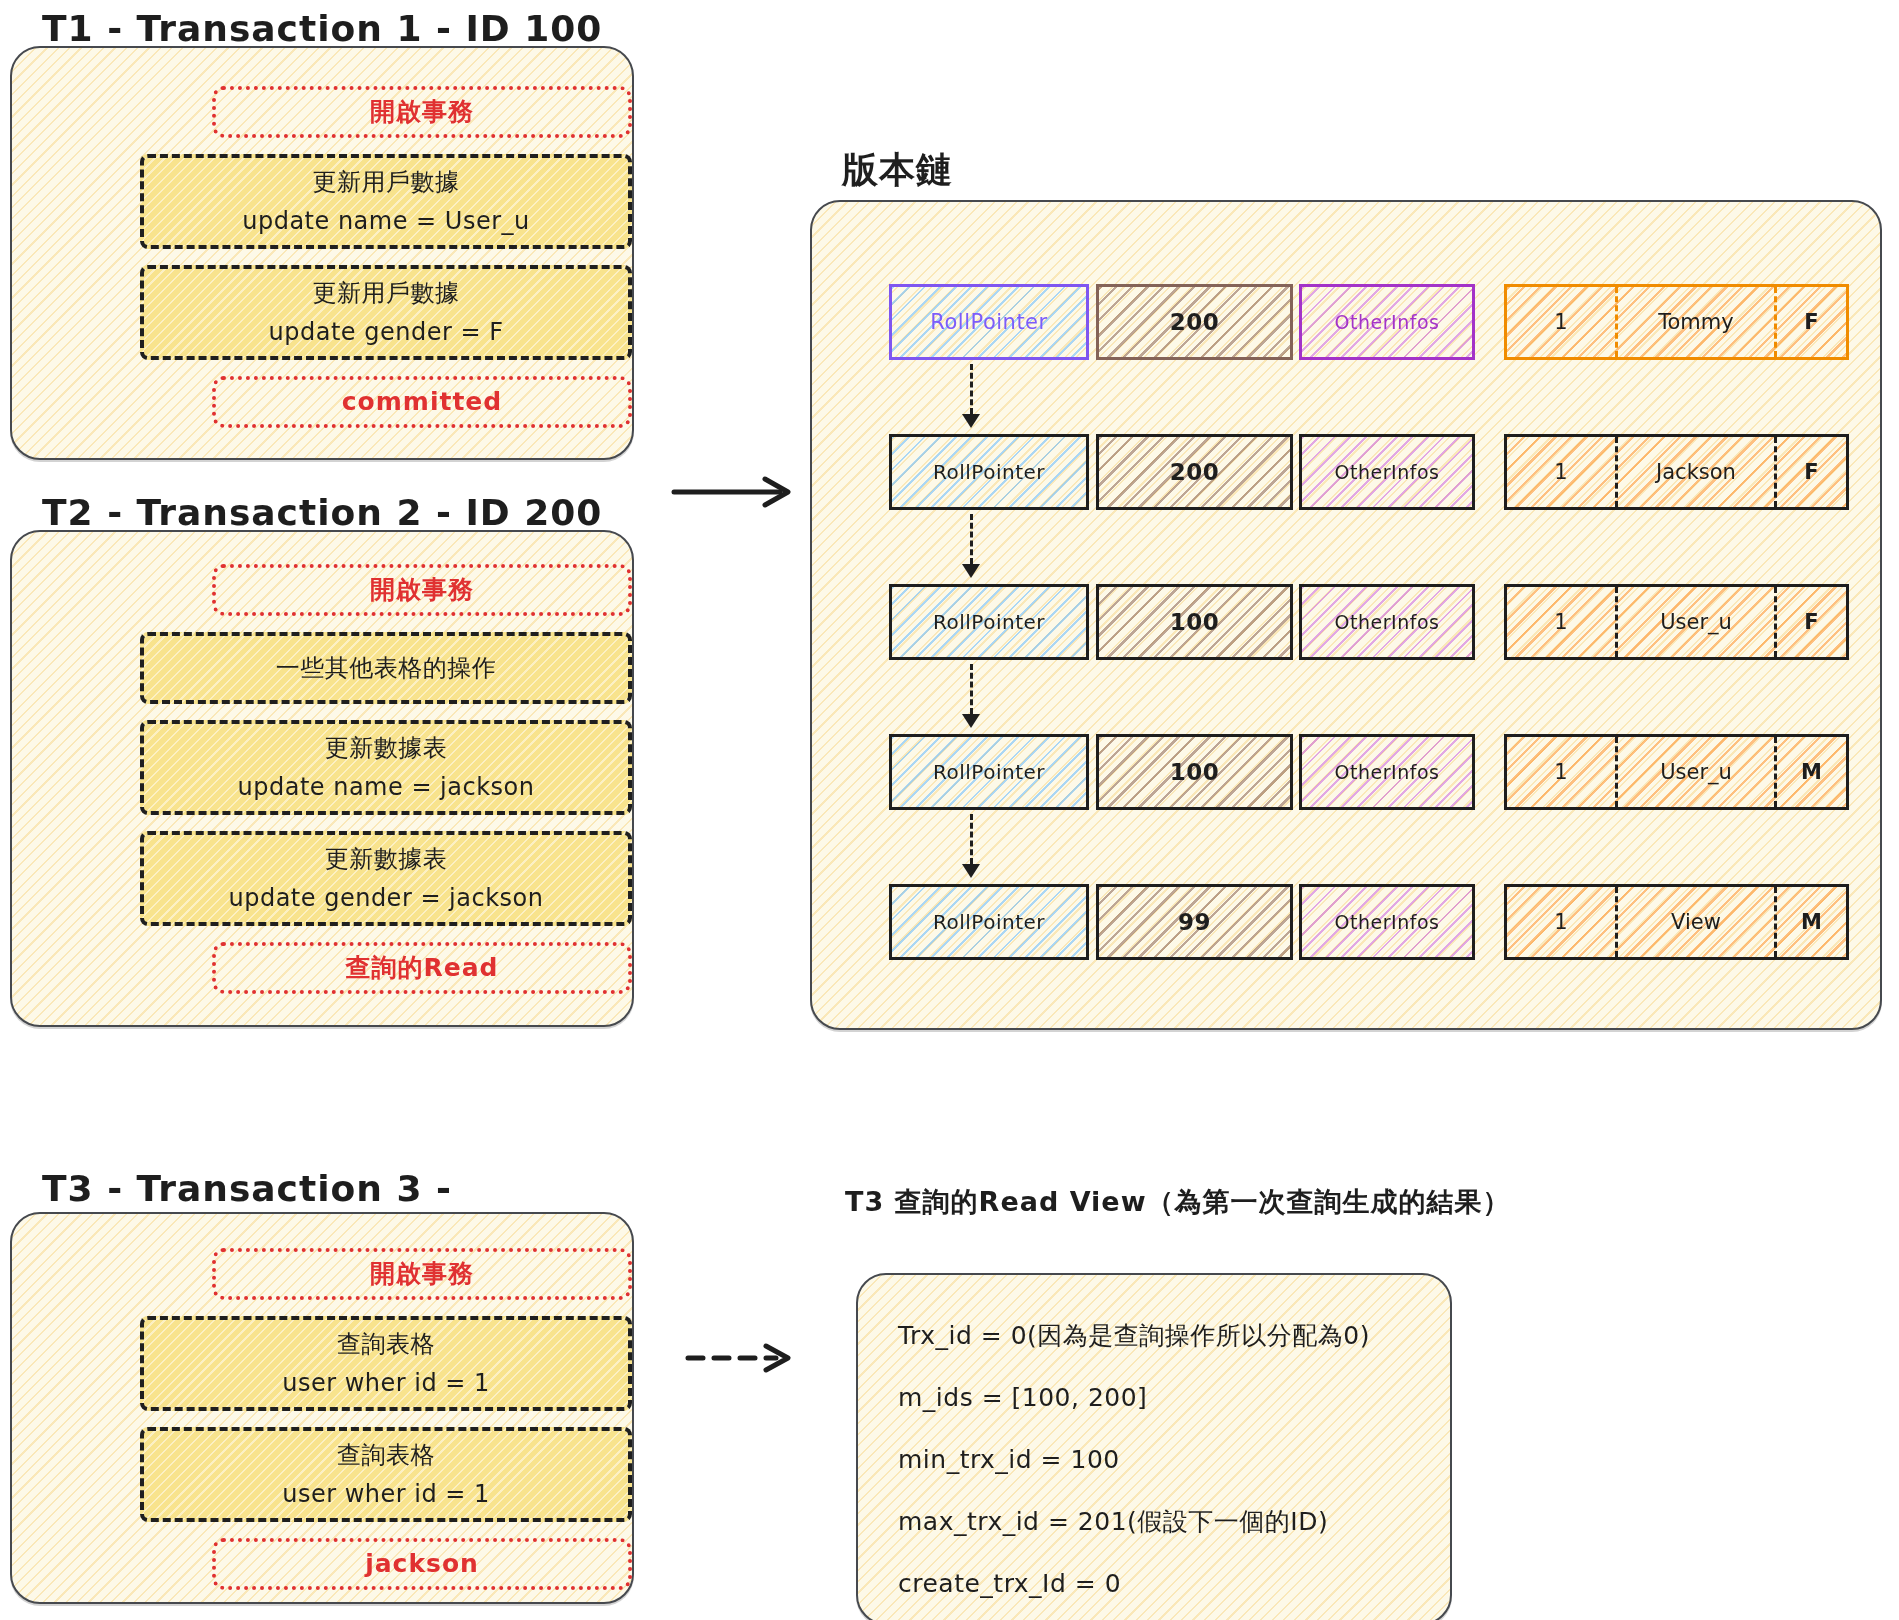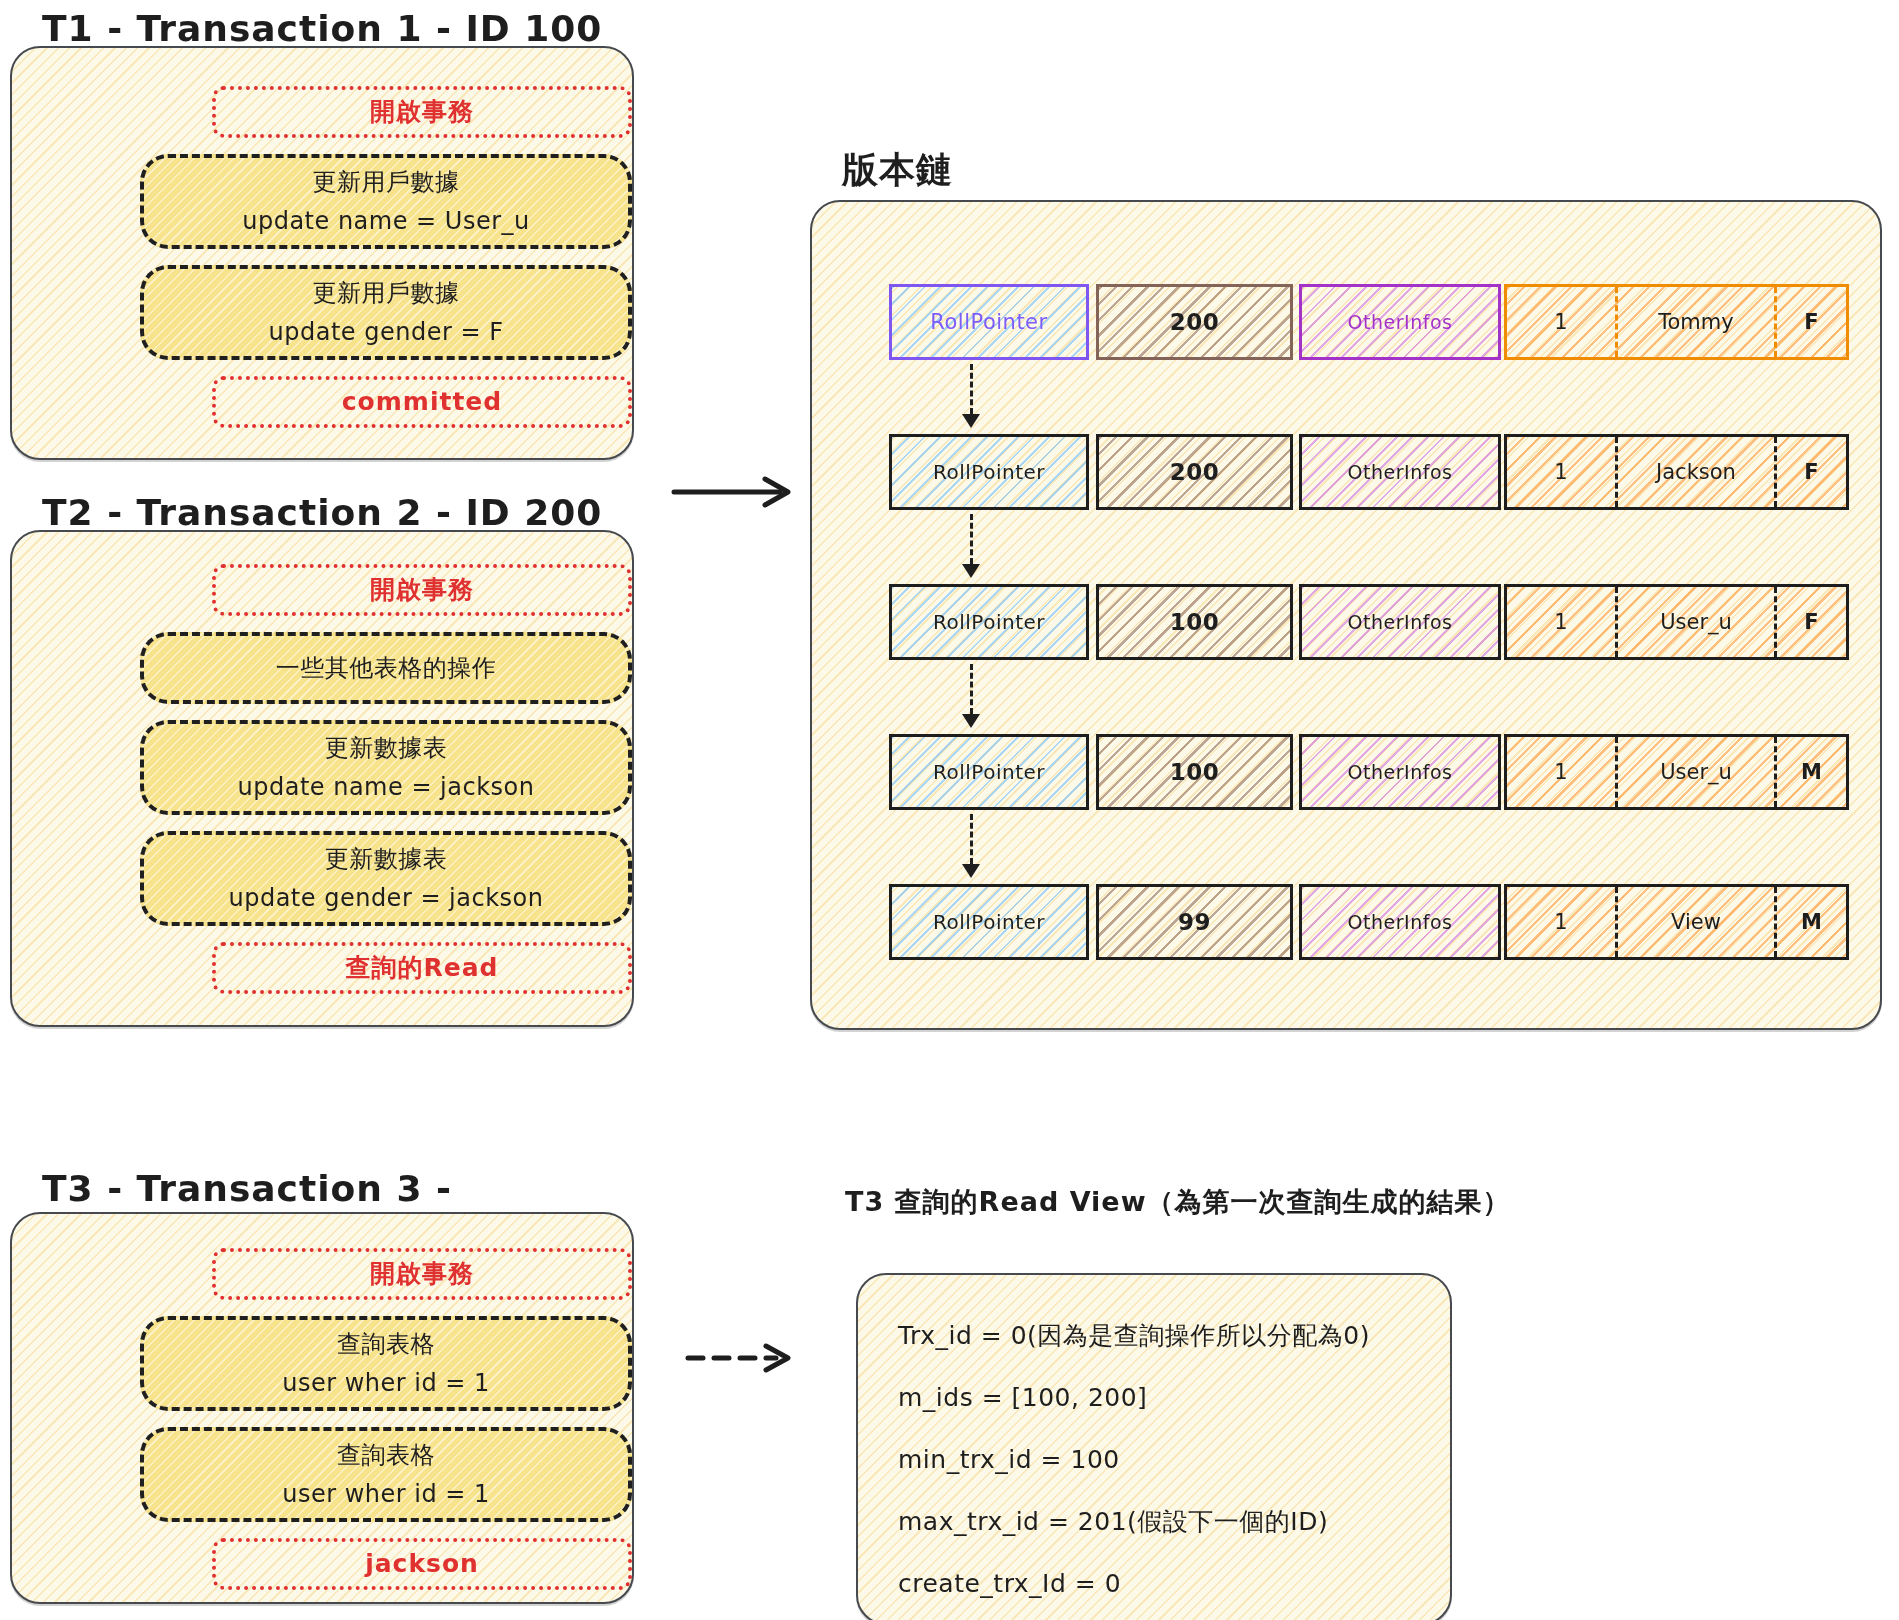--- a/index.html
+++ b/index.html
@@ -20,21 +20,21 @@
   }
   
   .steps{
     position:absolute;inset:0;display:flex;flex-direction:column;align-items:flex-end;
     gap:16px;box-sizing:border-box;
   }
   .t1 .steps{padding-top:38px;}
   .t2 .steps{padding-top:32px;}
   .t3 .steps{padding-top:34px;}
   .step{box-sizing:border-box;display:flex;flex-direction:column;justify-content:center;
-    align-items:center;text-align:center;border-radius:28px;}
+    align-items:center;text-align:center;border-radius:8px;}
   .step.status{
     width:420px;min-height:52px;border:4px dotted #e03131;border-radius:12px;
     color:#e03131;font-weight:700;font-size:25px;letter-spacing:1px;
   }
   .step.action{
     width:492px;min-height:72px;border:4px dashed #1f1f1f;padding:8px 10px;gap:7px;
     background-color:#f8e38d;
     background-image:repeating-linear-gradient(135deg,rgba(255,252,240,.55) 0 1.6px,transparent 1.6px 7px);
     font-size:24px;font-weight:500;letter-spacing:.5px;
   }
@@ -42,21 +42,21 @@
   
   .vc-row{position:absolute;left:0;height:76px;width:100%;}
   .cell{
     position:absolute;top:0;height:76px;box-sizing:border-box;border:3.5px solid #1e1e1e;
     display:flex;align-items:center;justify-content:center;font-size:20px;letter-spacing:.5px;
   }
   .c-roll{left:77px;width:200px;
     background-image:repeating-linear-gradient(135deg,rgba(116,192,252,.6) 0 2px,transparent 2px 11px);}
   .c-trx{left:284px;width:197px;font-size:23px;font-weight:600;
     background-image:repeating-linear-gradient(135deg,rgba(148,111,93,.6) 0 2.4px,transparent 2.4px 11px);}
-  .c-other{left:487px;width:202px;font-size:19px;
+  .c-other{left:487px;width:176px;font-size:19px;
     background-image:repeating-linear-gradient(135deg,rgba(204,101,224,.55) 0 2px,transparent 2px 11px);}
   .c-group{
     position:absolute;top:0;left:692px;width:345px;height:76px;box-sizing:border-box;
     border:3.5px solid #1e1e1e;display:flex;
     background-image:repeating-linear-gradient(135deg,rgba(255,146,43,.55) 0 2.4px,transparent 2.4px 11px);
   }
   .g-cell{display:flex;align-items:center;justify-content:center;font-size:21px;
     box-sizing:border-box;height:100%;}
   .g-id{width:108px;}
   .g-name{flex:1;border-left:3.5px dashed #1e1e1e;}

